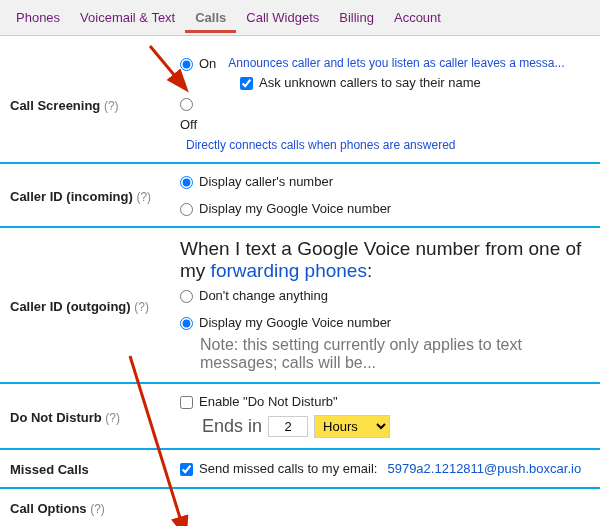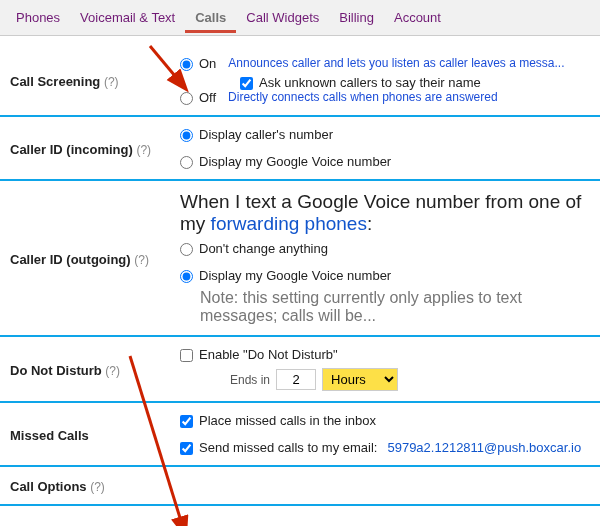--- a/index.html
+++ b/index.html
@@ -115,23 +115,22 @@
 
     
     .ends-in-row {
       display: flex;
       align-items: center;
       gap: 6px;
       margin-top: 6px;
       margin-left: 22px;
     }
     .ends-in-label {
-      font-size: 12px;
+      font-size: 18px;
       color: #555;
-      margin-left: 28px;
     }
     .ends-in-input {
       width: 40px;
       border: 1px solid #ccc;
       padding: 2px 4px;
       font-size: 13px;
       text-align: center;
     }
     .ends-in-select {
       border: 1px solid #ccc;
@@ -174,21 +173,21 @@
         <input type="radio" name="call_screening" checked="" style="">
         <span style="font-weight:normal;">On</span>
         <span class="announce-text">Announces caller and lets you listen as caller leaves a messa...</span>
       </div>
       <div class="sub-option">
         <div class="check-line">
           <input type="checkbox" checked="" style="">
           <span>Ask unknown callers to say their name</span>
         </div>
       </div>
-      <div class="radio-line" style="margin-top:0;">
+      <div class="radio-line" style="margin-top:6px;flex-direction:column;">
         <input type="radio" name="call_screening" style="">
         <span>Off</span>
         <span class="announce-text">Directly connects calls when phones are answered</span>
       </div>
     </div>
   </div>
 
   <div class="settings-row">
     <div class="row-label">
       <span>Caller ID (incoming)</span>
@@ -252,24 +251,20 @@
       </div>
     </div>
   </div>
 
   <div class="settings-row">
     <div class="row-label">
       <span>Missed Calls</span>
     </div>
     <div class="row-controls">
       <div class="check-group">
-        <div class="check-line">
-          <input type="checkbox" checked="" style="">
-          <span>Place missed calls in the inbox</span>
-        </div>
         <div class="check-line">
           <input type="checkbox" checked="" style="">
           <span>Send missed calls to my email:</span>
           <span style="color:#15c; margin-left:4px;">5979a2.1212811@push.boxcar.io</span>
         </div>
       </div>
     </div>
   </div>
 
   <div class="settings-row">

